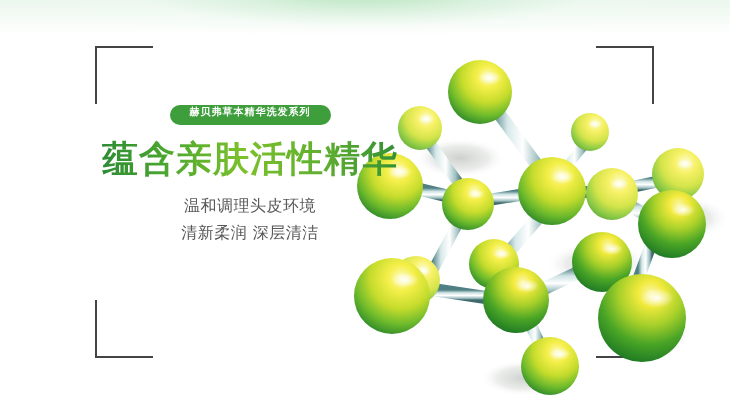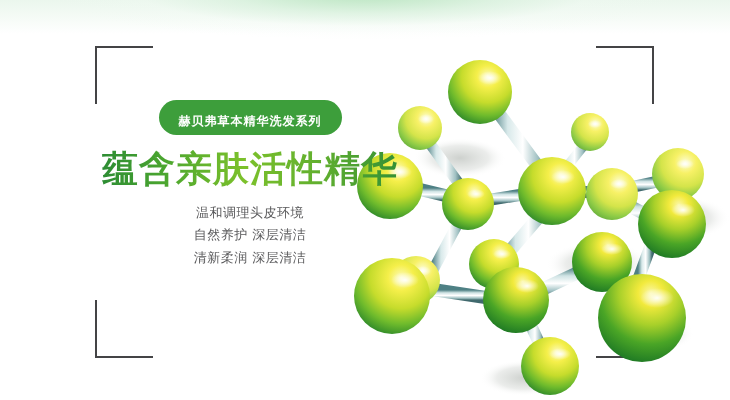--- a/index.html
+++ b/index.html
@@ -67,24 +67,24 @@
     position: absolute;
     left: 95px;
     top: 100px;
     width: 310px;
     text-align: center;
   }
   .badge {
     display: inline-block;
     background: #3d9e3b;
     color: #ffffff;
-    font-size: 12px;
+    font-size: 10px;
     font-weight: bold;
     letter-spacing: 1px;
-    padding: 15px 20px 8px;
+    padding: 2px 20px 8px;
     border-radius: 22px;
     line-height: 1;
     white-space: nowrap;
   }
   .headline {
     margin-top: 15px;
     font-size: 36px;
     font-weight: bold;
     letter-spacing: 1px;
     line-height: 1.05;
@@ -96,21 +96,21 @@
         #5fae2f 74%,
         #2f8d36 100%);
     -webkit-background-clip: text;
     background-clip: text;
     color: transparent;
     -webkit-text-fill-color: transparent;
   }
   .subtext {
     margin-top: 14px;
     color: #58585a;
-    font-size: 13px;
+    font-size: 16px;
     line-height: 1.72;
     letter-spacing: 0.5px;
   }
   .subtext div { white-space: nowrap; }
 </style>
 </head>
 <body>
 
 <div id="banner">
 
@@ -269,18 +269,17 @@
     </svg>
   </div>
 
   <div class="text-block">
     <div class="badge">赫贝弗草本精华洗发系列</div>
 
     <div class="headline">蕴含亲肤活性精华</div>
 
     <div class="subtext">
       <div>温和调理头皮环境</div>
-      <div>自然养护  深层清洁</div>
       <div>清新柔润  深层清洁</div>
     </div>
   </div>
 
 </div>
 
 </body></html>

